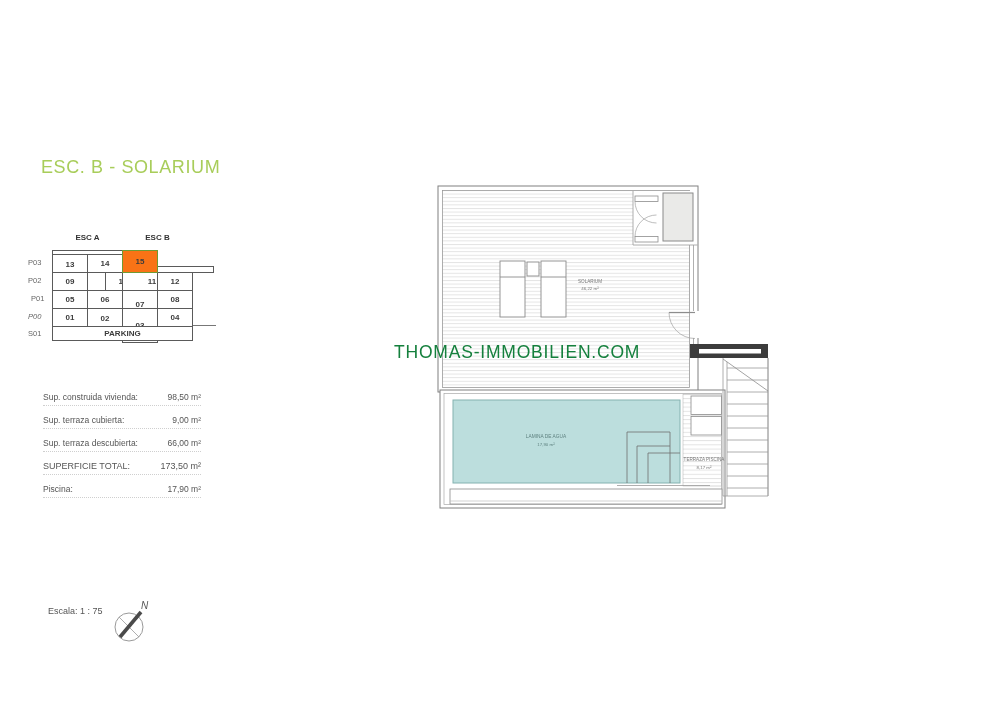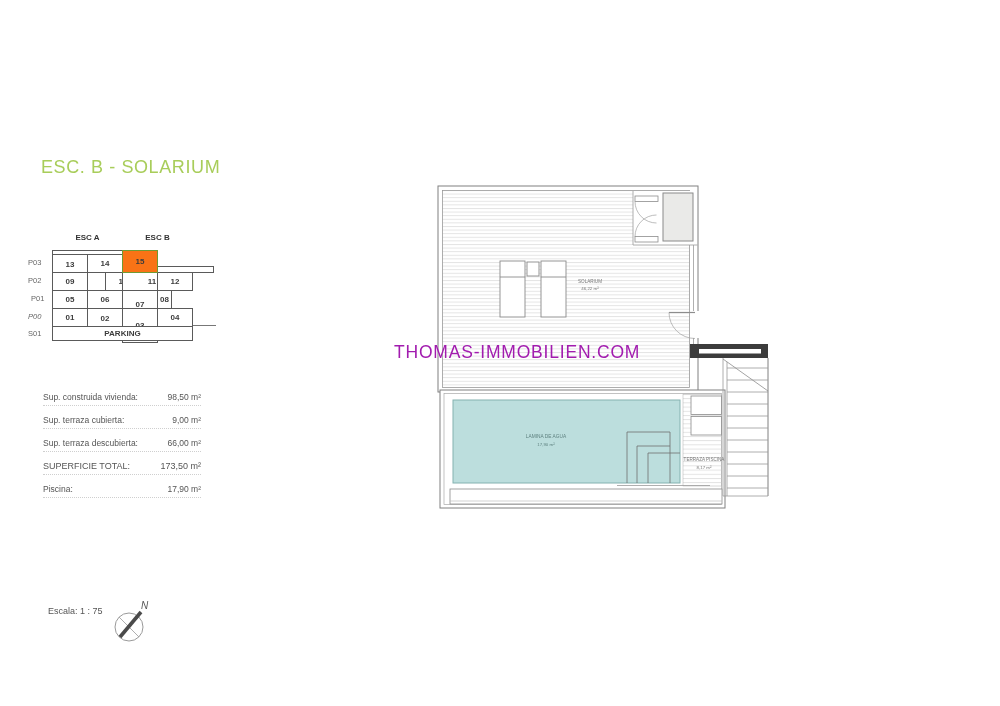--- a/index.html
+++ b/index.html
@@ -24,21 +24,21 @@
   .areas{position:absolute;left:43px;top:390px;width:158px;}
   .area-row{display:flex;justify-content:space-between;align-items:baseline;
             font-size:8.5px;color:#555;padding:2px 0 3px;margin-bottom:7px;
             border-bottom:1px dotted #cfcfcf;}
   .area-row.total{font-size:9px;margin-top:2px;}
   .area-row.last{margin-top:2px;}
   .area-val{color:#555;}
 
   
   .watermark{position:absolute;left:394px;top:342px;font-size:17.5px;letter-spacing:.8px;
-             color:#a21caf;z-index:6;}
+             color:#15803d;z-index:6;}
 
   
   .scale{position:absolute;left:48px;top:606px;font-size:9px;color:#555;}
   .compass{position:absolute;left:110px;top:597px;}
 
   .plan-svg{position:absolute;left:430px;top:180px;}
   svg text{font-family:"Liberation Sans", sans-serif;}
 </style>
 </head>
 <body>
@@ -65,21 +65,21 @@
     <div class="tcell green" style="left:122px;top:250px;width:36px;height:23px;">15</div>
 
     <div class="tcell" style="left:52px;top:272px;width:36px;height:19px;">09</div>
     <div class="tcell" style="left:105px;top:272px;width:36px;height:19px;">10</div>
     <div class="tcell" style="left:122px;top:272px;width:60px;height:19px;">11</div>
     <div class="tcell" style="left:157px;top:272px;width:36px;height:19px;">12</div>
 
     <div class="tcell" style="left:52px;top:290px;width:36px;height:19px;">05</div>
     <div class="tcell" style="left:87px;top:290px;width:36px;height:19px;text-align:right;">06</div>
     <div class="tcell" style="left:122px;top:290px;width:36px;height:28px;">07</div>
-    <div class="tcell" style="left:157px;top:290px;width:15px;height:19px;">08</div>
+    <div class="tcell" style="left:157px;top:290px;width:36px;height:19px;">08</div>
 
     <div class="tcell" style="left:52px;top:308px;width:36px;height:19px;">01</div>
     <div class="tcell" style="left:87px;top:308px;width:36px;height:21px;">02</div>
     <div class="tcell" style="left:122px;top:308px;width:36px;height:35px;">03</div>
     <div class="tcell" style="left:157px;top:308px;width:36px;height:19px;">04</div>
 
     <div class="tcell" style="left:52px;top:326px;width:141px;height:15px;">PARKING</div>
 
     <div class="groundline" style="left:192px;top:325px;width:24px;"></div>
   </div>

